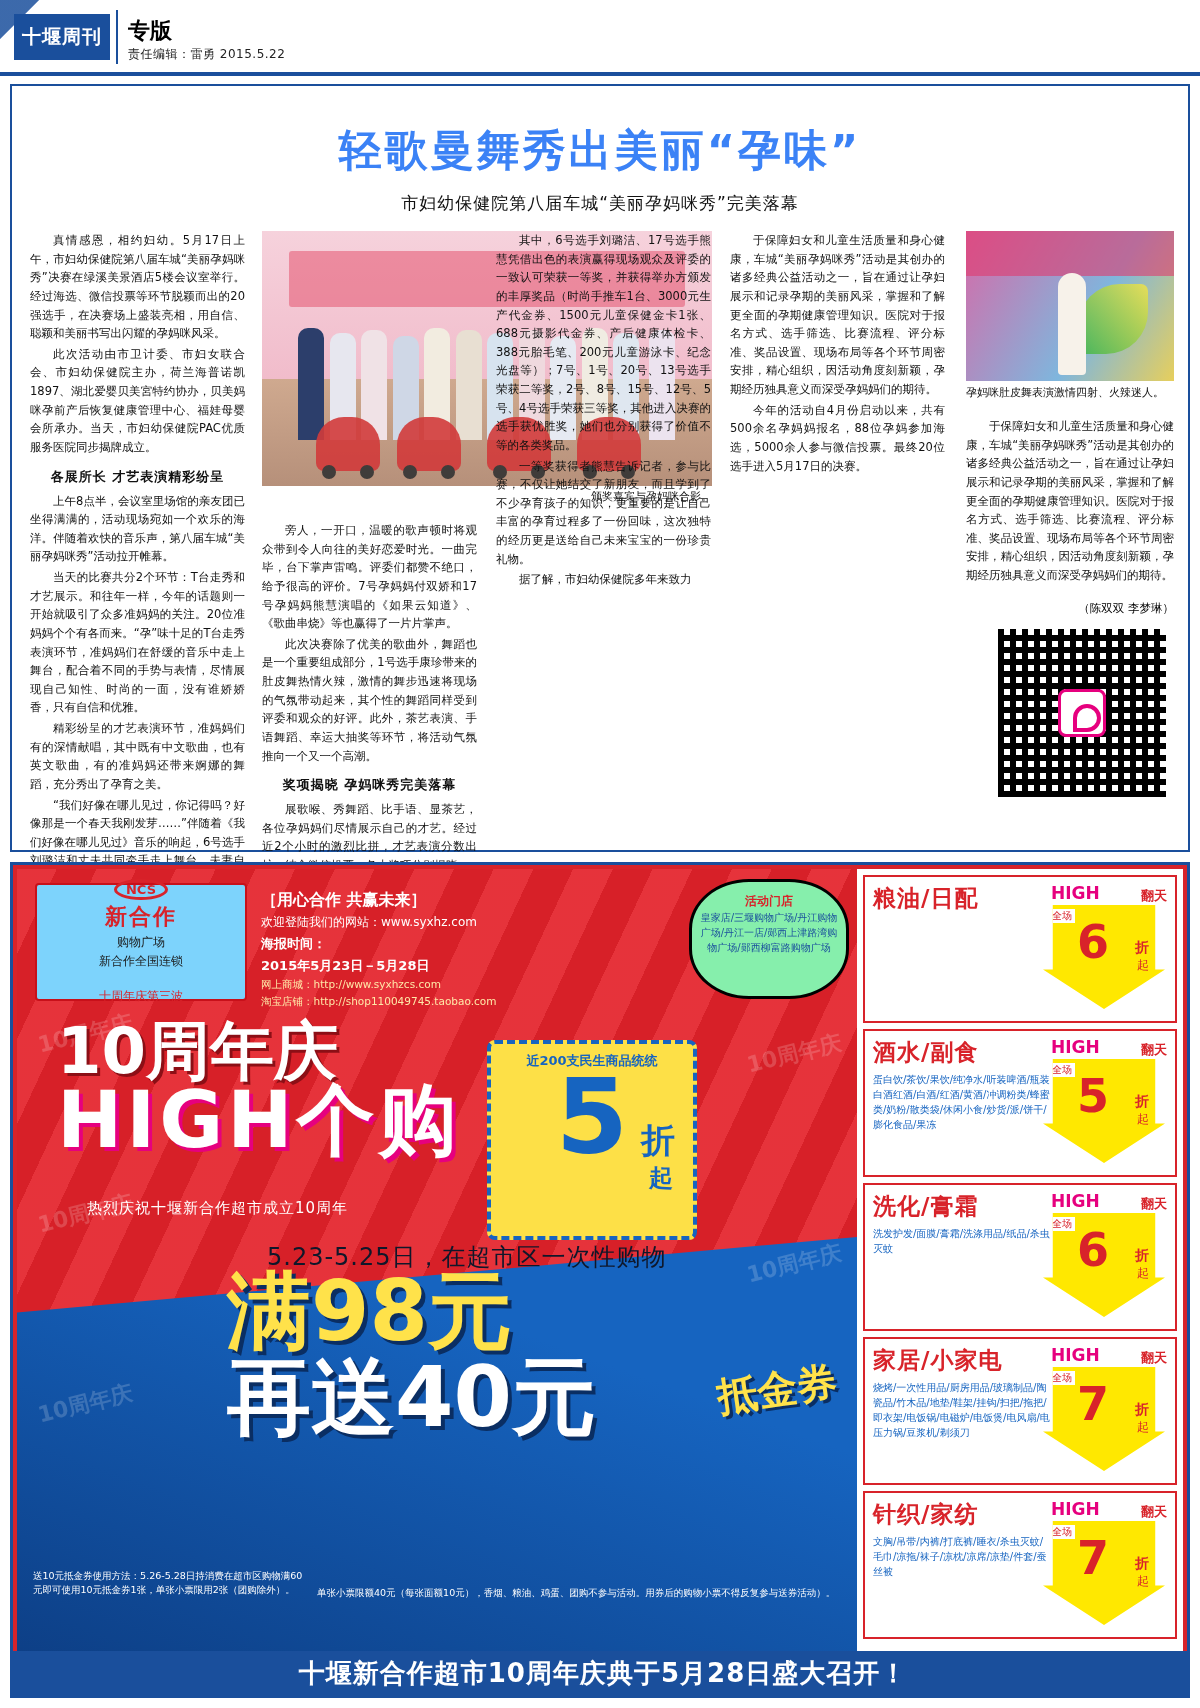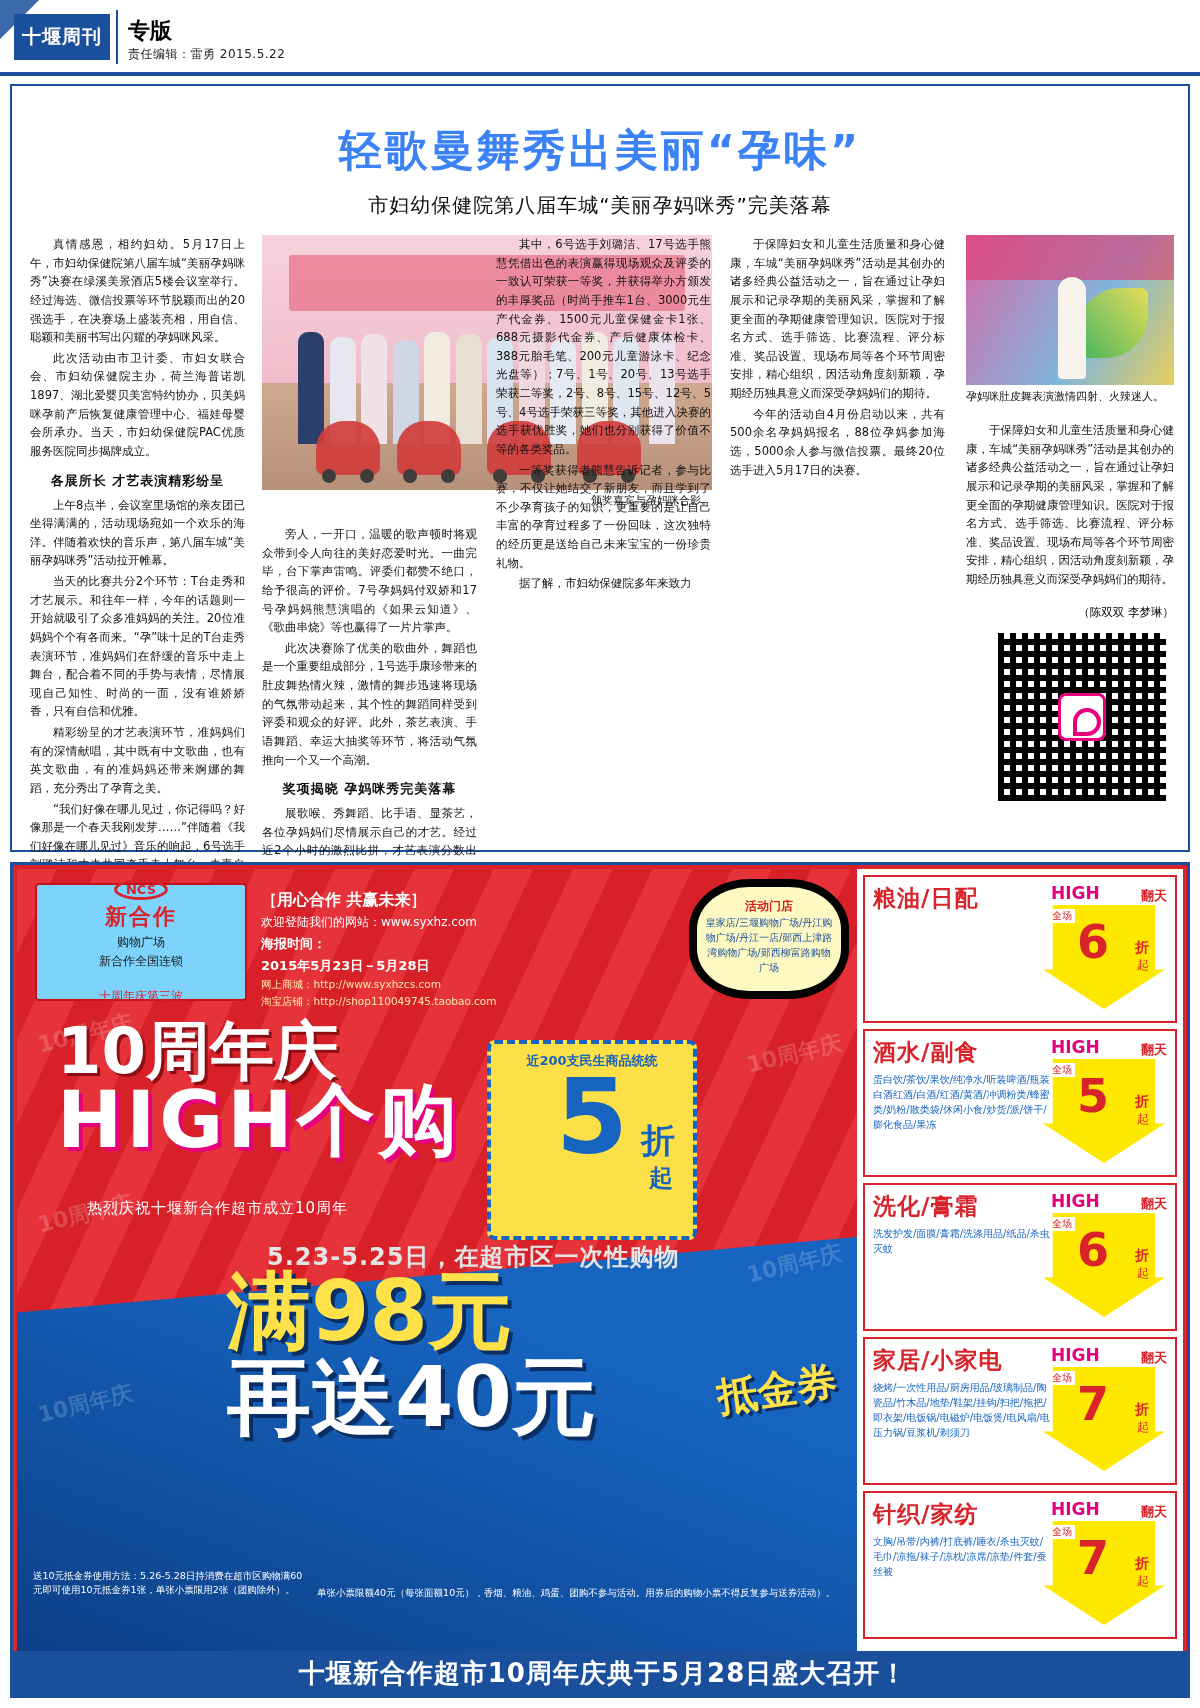--- a/index.html
+++ b/index.html
@@ -46,21 +46,21 @@
   
   .article {
     position:absolute; left:10px; top:84px; width:1180px; height:768px;
     border:2px solid #1a4f9c; background:#fff; padding:14px 18px;
   }
   .headline {
     text-align:center; font-size:43px; font-weight:bold; color:#3b82f6;
     letter-spacing:3px; margin-top:22px; font-family:"DejaVu Sans", sans-serif;
   }
   .subhead {
-    text-align:center; font-size:20px; color:#111; margin-top:12px; letter-spacing:1px;
+    text-align:center; font-size:17px; color:#111; margin-top:12px; letter-spacing:1px;
   }
 
   .body-area { position:relative; margin-top:16px; height:640px; }
 
   .col { position:absolute; top:0; font-size:11.5px; line-height:1.62; color:#111; text-align:justify; }
   .col p { margin:0 0 2px 0; text-indent:2em; }
   .col h4 { margin:9px 0 5px 0; font-size:13px; text-align:center; font-weight:bold; letter-spacing:1px; }
 
   #col1 { left:0; width:215px; }
   #col2 { left:232px; width:215px; }
@@ -126,36 +126,36 @@
       color:#d8232a; font-weight:bold; font-size:13px; }
   .logo-cn { color:#d8232a; font-size:22px; font-weight:bold; letter-spacing:2px; margin-top:2px; }
   .logo-sub { color:#1a1a1a; font-size:12px; margin-top:2px; }
   .logo-ten { color:#d8232a; font-size:12px; margin-top:18px; }
 
   .ad-top-text { position:absolute; left:244px; top:18px; width:420px; color:#fff; font-size:12px; line-height:1.65; }
   .ad-top-text .slogan { font-size:16px; font-weight:bold; color:#fff; }
   .ad-top-text .dates { font-size:13px; font-weight:bold; }
   .ad-top-text .sites { font-size:10.5px; color:#ffe9a8; }
 
-  .stores-bubble { position:absolute; left:672px; top:10px; width:160px; height:120px; background:#fef9c3; border:8px solid #000000; border-radius:60px/50px; padding:10px 8px;
+  .stores-bubble { position:absolute; left:672px; top:10px; width:160px; height:120px; background:#86efac; border:3px solid #000000; border-radius:60px/50px; padding:10px 8px;
       font-size:10px; color:#1a4f9c; line-height:1.5; text-align:center; }
   .stores-bubble .t { color:#d8232a; font-weight:bold; font-size:12px; }
 
   .big-high { position:absolute; left:40px; top:150px; width:420px; height:180px; color:#fff; }
   .big-10 { font-size:64px; font-weight:bold; color:#fff; line-height:1; text-shadow:3px 3px 0 #8c0f16; }
   .high-word { font-size:78px; font-weight:bold; color:#fff; letter-spacing:4px; line-height:.95; text-shadow:4px 4px 0 #e6007e; }
   .celebrate { position:absolute; left:70px; top:330px; color:#fff; font-size:15px; letter-spacing:1px; }
 
   .stamp5 { position:absolute; left:470px; top:148px; width:210px; height:200px; background:#fde047; border:4px dashed #1664c0; border-radius:8px; text-align:center; padding-top:8px;margin-top:23px; }
   .stamp5 .top { color:#1664c0; font-size:13px; font-weight:bold; }
   .stamp5 .five { color:#1664c0; font-size:104px; font-weight:bold; line-height:.92; }
   .stamp5 .zhe { position:absolute; right:18px; top:74px; color:#1664c0; font-size:34px; font-weight:bold; }
   .stamp5 .qi { position:absolute; right:20px; top:118px; color:#1664c0; font-size:24px; font-weight:bold; }
 
-  .dates2 { position:absolute; left:250px; top:372px; color:#e5e5e5; font-size:24px; font-weight:bold; letter-spacing:1px; }
+  .dates2 { position:absolute; left:250px; top:372px; color:#0f172a; font-size:24px; font-weight:normal; letter-spacing:1px; }
   .mega { position:absolute; left:210px; top:400px; color:#ffe24a; font-size:84px; font-weight:bold; line-height:1.02; text-shadow:4px 4px 0 #0a2e63; }
   .mega .w { color:#ffffff; }
   .bubble-after { position:absolute; left:60px; top:436px; width:140px; height:86px; background:#fff; border-radius:50%/46%; display:flex; align-items:center; justify-content:center;
       color:#d8232a; font-size:34px; font-weight:bold; border:3px solid #1664c0; }
   .coupon-word { position:absolute; left:700px; top:500px; color:#ffe24a; font-size:40px; font-weight:bold; transform:rotate(-8deg); text-shadow:3px 3px 0 #0a2e63; line-height:1; }
 
   .fineprint-l { position:absolute; left:16px; bottom:60px; width:270px; color:#fff; font-size:9.5px; line-height:1.5; }
   .fineprint-r { position:absolute; left:300px; bottom:56px; width:520px; color:#fff; font-size:9.5px; line-height:1.55; }
 
   .ad-bottom-bar { position:absolute; left:0; bottom:0; width:1180px; height:44px; background:#1a4f9c; color:#fff;

